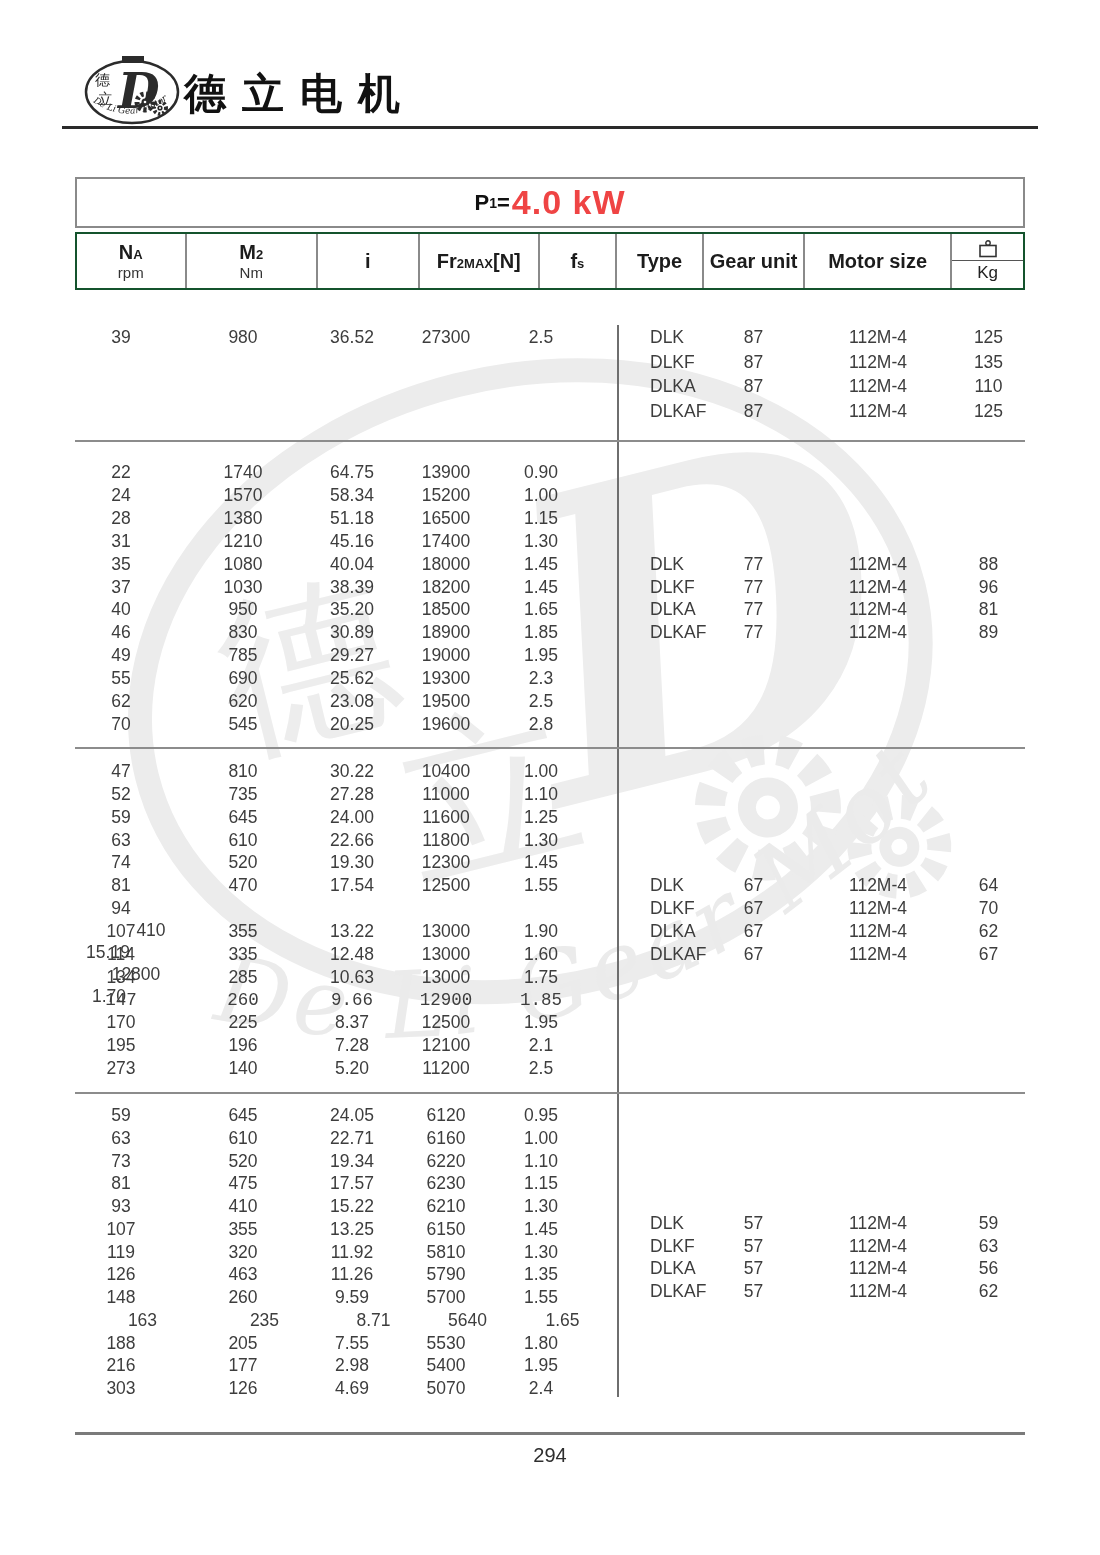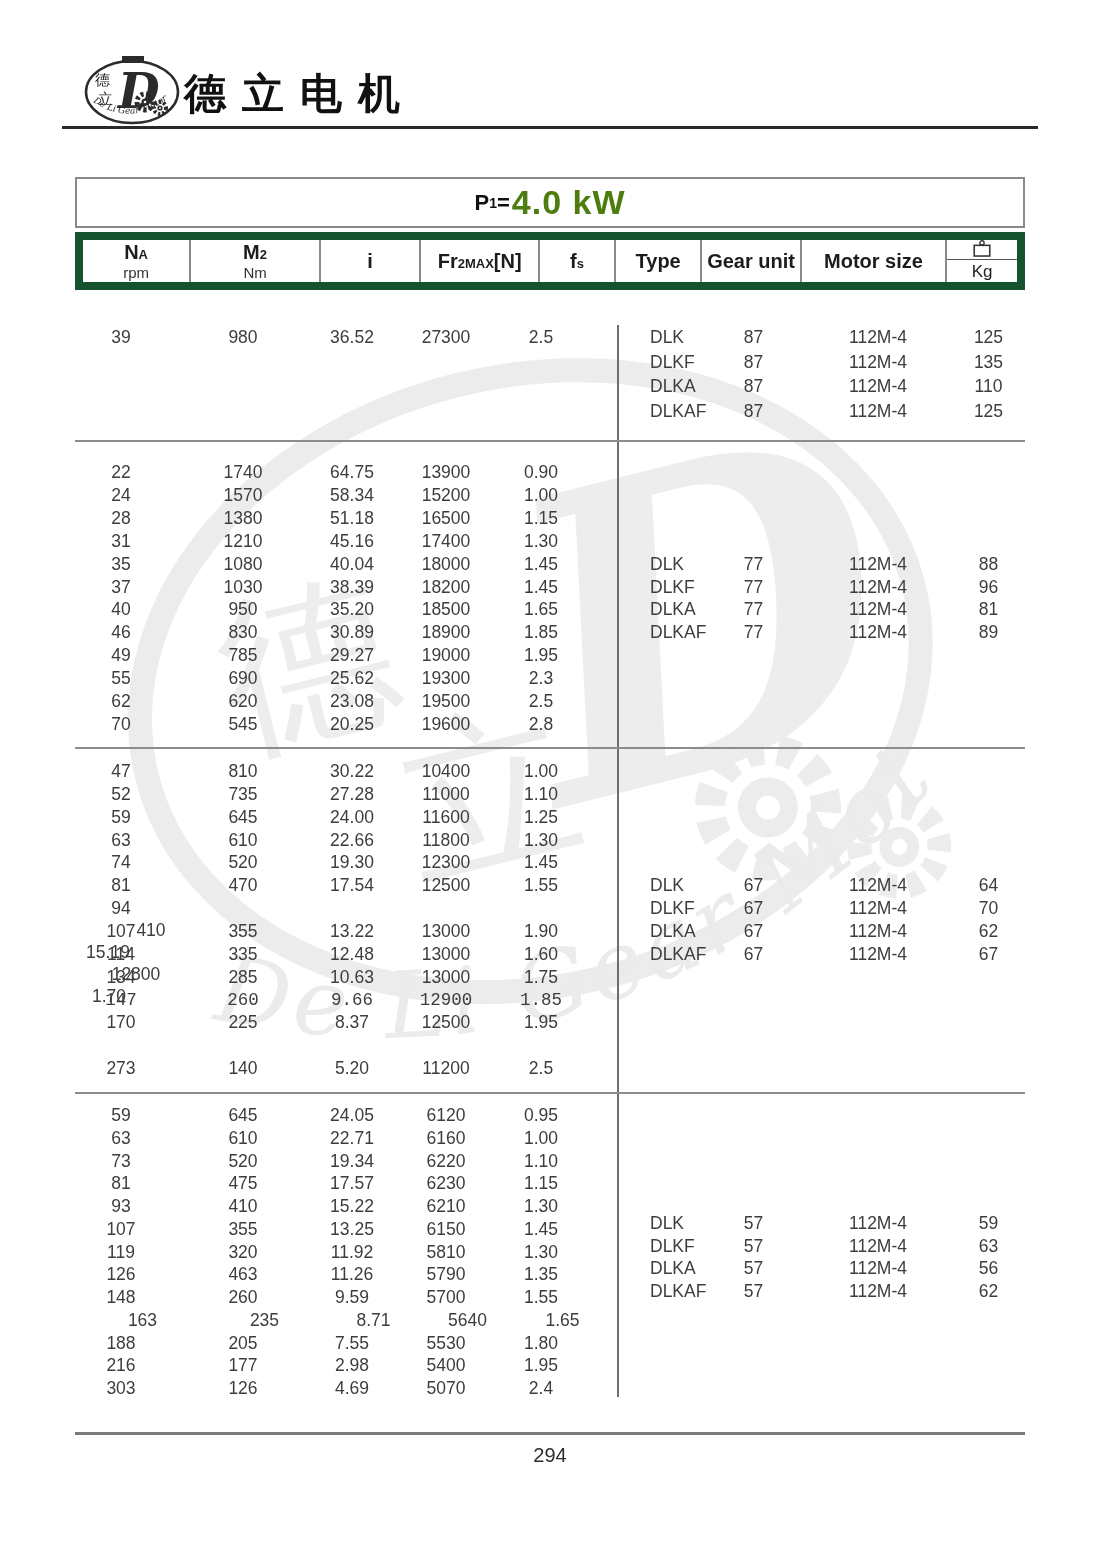--- a/index.html
+++ b/index.html
@@ -12,22 +12,22 @@
   .head-rule{position:absolute;left:62px;top:126px;width:976px;height:3px;background:#2a2a2a;}
   
   .watermark{position:absolute;left:120px;top:340px;width:840px;height:760px;z-index:0;
              transform:rotate(-14deg);}
   
   .tablewrap{position:absolute;left:75px;top:0;width:950px;z-index:1;}
   .title-box{position:absolute;left:0;top:177px;width:950px;height:51px;border:2px solid #8a8a8a;
              box-sizing:border-box;display:flex;align-items:center;justify-content:center;background:transparent;}
   .tp{font-size:22px;font-weight:bold;color:#111;}
   .tpsub{font-size:14px;font-weight:bold;color:#111;vertical-align:-4px;}
-  .tv{font-size:34px;font-weight:bold;color:#4d7c0f;letter-spacing:1px;margin-left:2px;}
-  .hrow{position:absolute;left:0;top:232px;width:950px;height:58px;border:8px solid #14532d;
+  .tv{font-size:34px;font-weight:bold;color:#ef4444;letter-spacing:1px;margin-left:2px;}
+  .hrow{position:absolute;left:0;top:232px;width:950px;height:58px;border:2px solid #14532d;
         box-sizing:border-box;display:flex;}
   .hcell{border-left:2px solid #8a8a8a;box-sizing:border-box;display:flex;flex-direction:column;
          align-items:center;justify-content:center;line-height:1.15;}
   .hcell:first-child{border-left:none;}
   .hb{font-size:20px;font-weight:bold;color:#1c1c1c;}
   .hsub{font-size:13px;font-weight:bold;color:#1c1c1c;}
   .h2{font-size:15px;color:#333;}
   .w0{width:108px}.w1{width:132px}.w2{width:102px}.w3{width:121px}.w4{width:77px}
   .w5{width:88px}.w6{width:101px}.w7{width:148px}.w8{width:73px}
   .kgcell{justify-content:center;gap:2px;}
@@ -368,20 +368,27 @@
           <div class="dc c3">12900</div>
           <div class="dc c4">1.85</div>
         </div>
         <div class="drow" style="top: 719px;">
           <div class="dc c0">170</div>
           <div class="dc c1">225</div>
           <div class="dc c2">8.37</div>
           <div class="dc c3">12500</div>
           <div class="dc c4">1.95</div>
         </div>
+        <div class="drow" style="top: 742px;">
+          <div class="dc c0">195</div>
+          <div class="dc c1">196</div>
+          <div class="dc c2">7.28</div>
+          <div class="dc c3">12100</div>
+          <div class="dc c4">2.1</div>
+        </div>
         <div class="drow" style="top: 765px;">
           <div class="dc c0">273</div>
           <div class="dc c1">140</div>
           <div class="dc c2">5.20</div>
           <div class="dc c3">11200</div>
           <div class="dc c4">2.5</div>
         </div>
         <div class="trow" style="top: 582px;">
           <div class="tc t0">DLK</div>
           <div class="tc t1">67</div>

